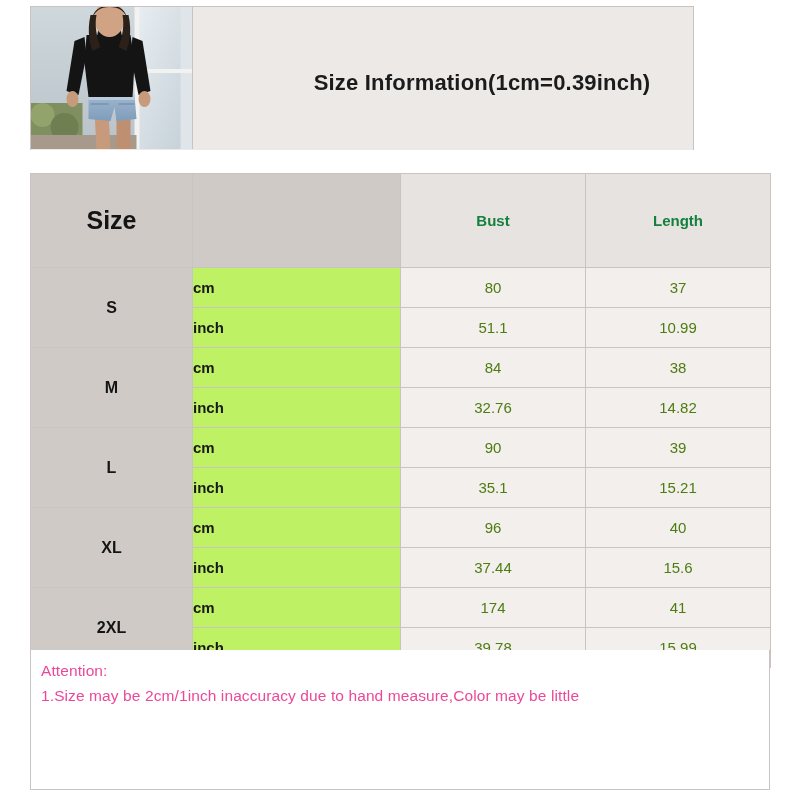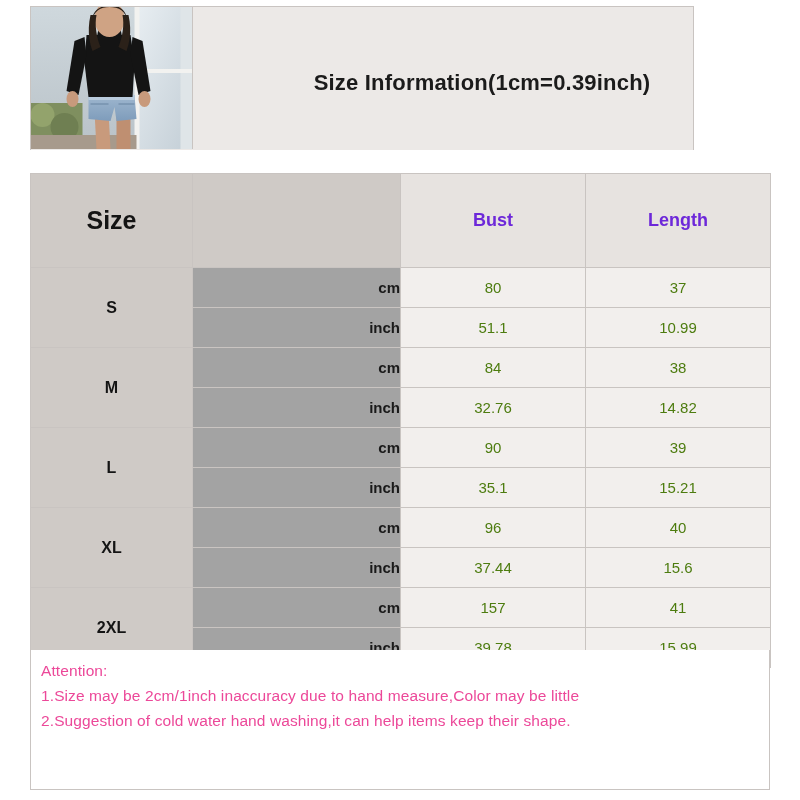--- a/index.html
+++ b/index.html
@@ -93,37 +93,37 @@
     color: #141414;
     height: 94px;
   }
   .hdr-unitblank {
     background: #cfcac6;
     height: 94px;
   }
   .hdr-meas {
     background: #e7e3e0;
     text-align: center;
-    font-size: 18px;
-    font-weight: bold;
-    color: #6d28d9;
+    font-size: 15px;
+    font-weight: bold;
+    color: #15803d;
     height: 94px;
   }
 
   .cell-size {
     background: #cfcac6;
     text-align: center;
     font-size: 16px;
     font-weight: bold;
     color: #141414;
     height: 80px;
   }
   .cell-unit {
-    background: #a3a3a3;
-    text-align: right;
+    background: #bef264;
+    text-align: left;
     font-size: 15px;
     font-weight: bold;
     color: #1a1a1a;
     height: 40px;
   }
   .cell-val {
     background: #f2efed;
     text-align: center;
     font-size: 15px;
     color: #4d7c0f;
@@ -275,30 +275,29 @@
       </tr>
       <tr>
         <td class="cell-unit">inch</td>
         <td class="cell-val">37.44</td>
         <td class="cell-val">15.6</td>
       </tr>
 
       <tr>
         <td class="cell-size" rowspan="2">2XL</td>
         <td class="cell-unit">cm</td>
-        <td class="cell-val">157</td>
+        <td class="cell-val">174</td>
         <td class="cell-val">41</td>
       </tr>
       <tr>
         <td class="cell-unit">inch</td>
         <td class="cell-val">39.78</td>
         <td class="cell-val">15.99</td>
       </tr>
     </tbody>
   </table>
 
   <div class="attention">
     <div class="attention-line">Attention:</div>
     <div class="attention-line">1.Size may be 2cm/1inch inaccuracy due to hand measure,Color may be little</div>
-    <div class="attention-line">2.Suggestion of cold water hand washing,it can help items keep their shape.</div>
   </div>
 
 </div>
 
 </body></html>

